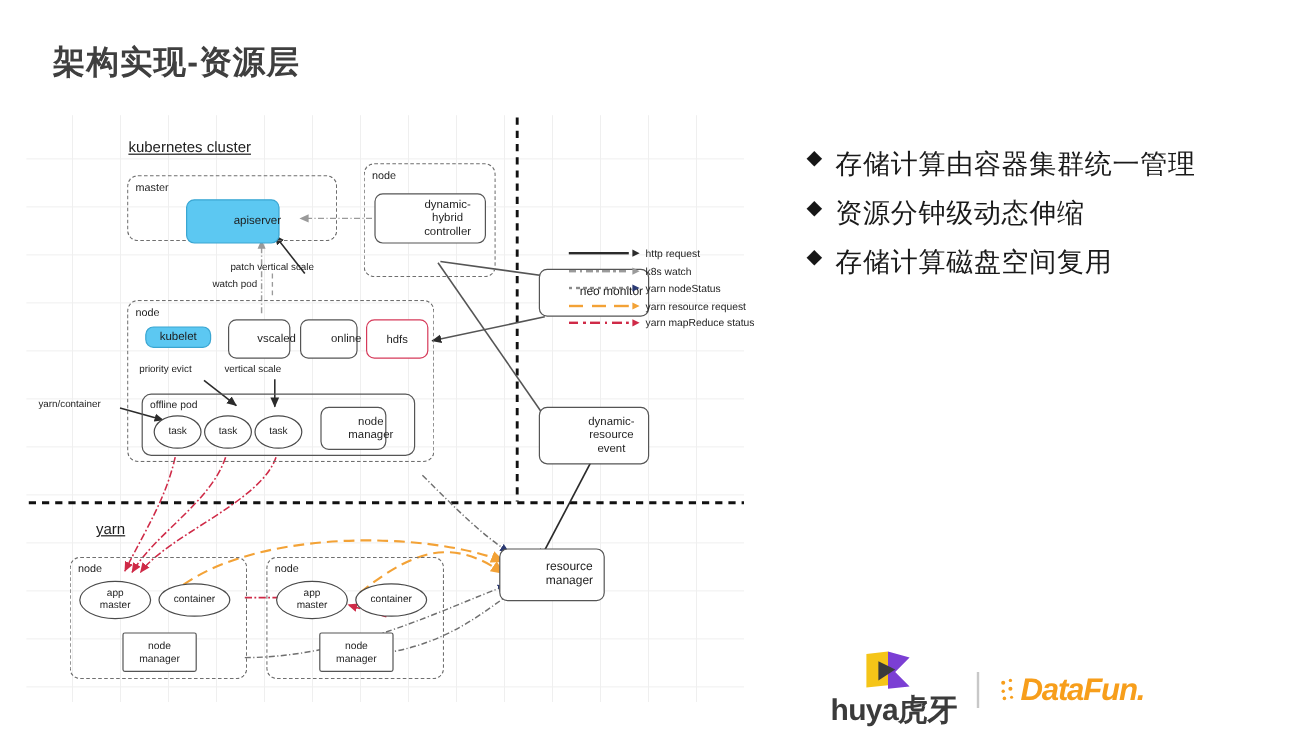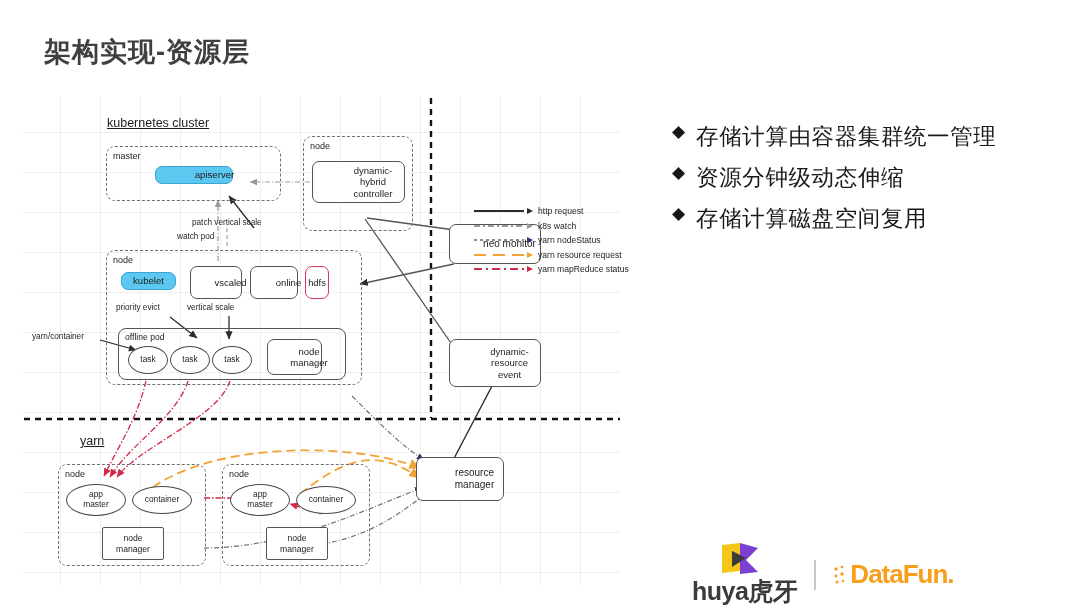--- a/index.html
+++ b/index.html
@@ -61,21 +61,21 @@
         color:#1a1a1a;line-height:1.52;letter-spacing:.6px;}
 
   
   .logos{position:absolute;left:692px;top:541px;display:flex;align-items:center;}
   .huya{display:flex;align-items:center;flex-direction:column;}
   .huya-mark{width:42px;height:34px;margin-right:7px;}
   .huya-txt{font-size:25px;font-weight:bold;color:#3b3b3b;letter-spacing:-.5px;}
   .divider{width:2px;height:30px;background:#c8c8c8;margin:0 17px;}
   .df{display:flex;align-items:center;}
   .df-dots{width:16px;height:22px;margin-right:1px;}
-  .df-txt{font-size:26px;font-weight:bold;color:#f79e1b;letter-spacing:-1px;}
+  .df-txt{font-size:26px;font-weight:bold;color:#f79e1b;font-style:italic;letter-spacing:-1px;}
 </style>
 </head>
 <body>
 
 <div id="slide">
 
   <div class="title">架构实现-资源层</div>
 
   <div class="canvas">
 
@@ -135,36 +135,36 @@
 
       <path d="M182,452 C270,452 350,410 400,392" stroke="#6f6f6f" stroke-width="1.2" stroke-dasharray="5,2,1,2" fill="none" marker-end="url(#an)"></path>
       <path d="M300,448 C350,440 380,415 404,398" stroke="#6f6f6f" stroke-width="1.2" stroke-dasharray="5,2,1,2" fill="none" marker-end="url(#an)"></path>
       <path d="M330,300 C360,330 380,350 402,364" stroke="#6f6f6f" stroke-width="1.2" stroke-dasharray="5,2,1,2" fill="none" marker-end="url(#an)"></path>
     </svg>
 
     <div class="bigl" style="left:85px;top:20px;">kubernetes cluster</div>
 
     <div class="dashgrp" style="left:84px;top:50px;width:175px;height:55px;"></div>
     <div class="glabel" style="left:91px;top:55px;">master</div>
-    <div class="nd cyan" style="left:133px;top:70px;width:78px;height:18px;padding-left:41px;">apiserver</div>
+    <div class="nd cyan" style="left:133px;top:70px;width:78px;height:37px;padding-left:41px;">apiserver</div>
 
     <div class="dashgrp" style="left:281px;top:40px;width:110px;height:95px;"></div>
     <div class="glabel" style="left:288px;top:45px;">node</div>
     <div class="nd rbox" style="left:290px;top:65px;width:93px;height:42px;white-space:pre-line;">dynamic-hybrid
 controller</div>
 
     <div class="flabel" style="left:170px;top:122px;">patch vertical scale</div>
     <div class="flabel" style="left:155px;top:136px;">watch pod</div>
 
     <div class="dashgrp" style="left:84px;top:154px;width:256px;height:135px;"></div>
     <div class="glabel" style="left:91px;top:159px;">node</div>
     <div class="nd cyan" style="left:99px;top:176px;width:55px;height:18px;">kubelet</div>
     <div class="nd rbox" style="left:168px;top:170px;width:52px;height:33px;">vscaled</div>
     <div class="nd rbox" style="left:228px;top:170px;width:48px;height:33px;">online</div>
-    <div class="nd redbox" style="left:283px;top:170px;width:24px;height:33px;">hdfs</div>
+    <div class="nd redbox" style="left:283px;top:170px;width:52px;height:33px;">hdfs</div>
 
     <div class="flabel" style="left:94px;top:207px;">priority evict</div>
     <div class="flabel" style="left:165px;top:207px;">vertical scale</div>
     <div class="flabel" style="left:10px;top:236px;">yarn/container</div>
 
     <div class="solidgrp" style="left:96px;top:232px;width:228px;height:52px;"></div>
     <div class="glabel" style="left:103px;top:236px;font-size:8.6px;">offline pod</div>
     <div class="nd ell" style="left:106px;top:250px;width:40px;height:28px;">task</div>
     <div class="nd ell" style="left:148px;top:250px;width:40px;height:28px;">task</div>
     <div class="nd ell" style="left:190px;top:250px;width:40px;height:28px;">task</div>

